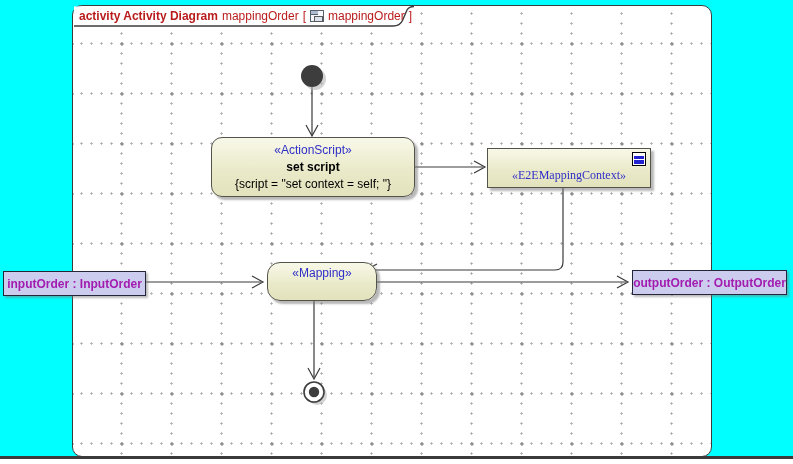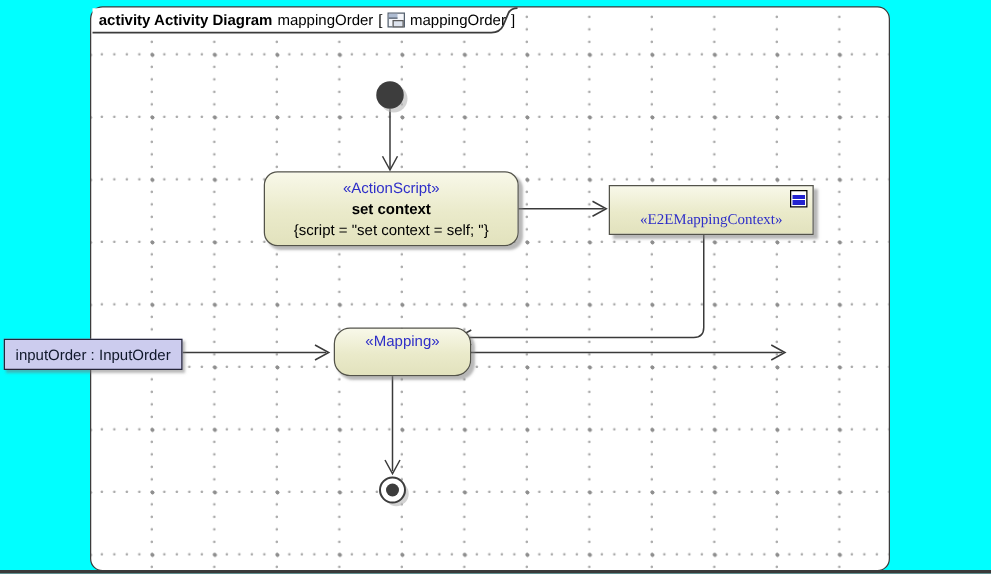--- a/index.html
+++ b/index.html
@@ -30,21 +30,21 @@
   .bottom-line { position:absolute; left:0; top:456px; width:793px; height:3px; background:#3a3a3a; }
   .bottom-strip { position:absolute; left:0; top:459px; width:793px; height:5px; background:#ffffff; }
 
   
   svg.overlay { position:absolute; left:0; top:0; width:793px; height:464px; }
 
   
   .frame-title {
     position:absolute; left:79px; top:8px; height:16px;
     display:flex; align-items:center; gap:4px;
-    font-size:12px; color:#000000; white-space:nowrap;
+    font-size:12px; color:#b91c1c; white-space:nowrap;
   }
   .frame-title .bold { font-weight:bold; }
   .diag-icon {
     position:relative; width:14px; height:12px;
     border:1px solid #55606e; background:#f4f6fa; box-sizing:border-box;
   }
   .diag-icon:before {
     content:""; position:absolute; left:0; top:0; width:7px; height:3px;
     background:#aebcd2; border-bottom:1px solid #55606e;
   }
@@ -78,21 +78,21 @@
   .obj-icon .bars {
     position:absolute; left:1px; right:1px; top:3px; height:8px;
     background: linear-gradient(180deg,#2222d0 0 3px,#ffffff 3px 4px,#2222d0 4px 8px);
   }
 
   
   .pin {
     position:absolute; box-sizing:border-box;
     background:#ccccee; border:1px solid #26263a;
     box-shadow: 2px 2px 2px rgba(120,120,120,0.5);
-    font-weight:normal; font-size:12px; color:#0f172a;
+    font-weight:bold; font-size:12px; color:#a21caf;
     text-align:center; white-space:nowrap;
     display:flex; align-items:center; justify-content:center;
   }
   .input-pin  { left:3px;   top:271px; width:143px; height:25px; }
   .output-pin { left:632px; top:270px; width:155px; height:25px; }
 </style>
 </head>
 <body>
 
 <div class="screen">
@@ -152,35 +152,38 @@
     <span class="bold">activity Activity Diagram</span>
     <span>mappingOrder</span>
     <span>[</span>
     <span class="diag-icon"></span>
     <span>mappingOrder</span>
     <span>]</span>
   </div>
 
   <div class="node rounded action-node">
     <span class="stereo">«ActionScript»</span>
-    <span class="nname">set context</span>
+    <span class="nname">set script</span>
     <span class="nscript">{script = "set context = self; "}</span>
   </div>
 
   <div class="node context-node">
     <span class="stereo">«E2EMappingContext»</span>
     <span class="obj-icon">
         <span class="bars"></span>
       </span>
   </div>
 
   <div class="node mapping-node">
     <span class="stereo">«Mapping»</span>
   </div>
 
   <div class="pin input-pin">
     <span>inputOrder : InputOrder</span>
   </div>
+  <div class="pin output-pin">
+    <span>outputOrder : OutputOrder</span>
+  </div>
 
   <div class="bottom-line"></div>
   <div class="bottom-strip"></div>
 
 </div>
 
 </body></html>

